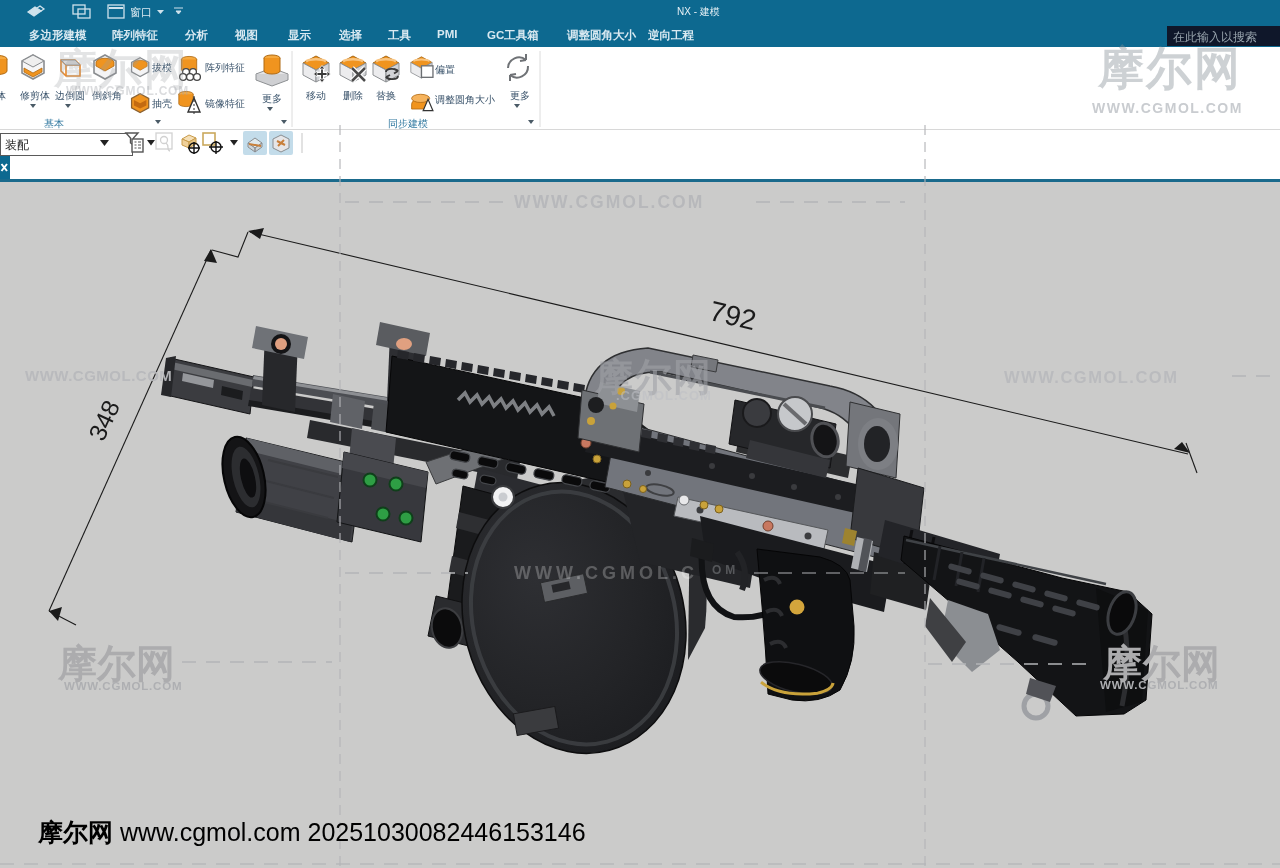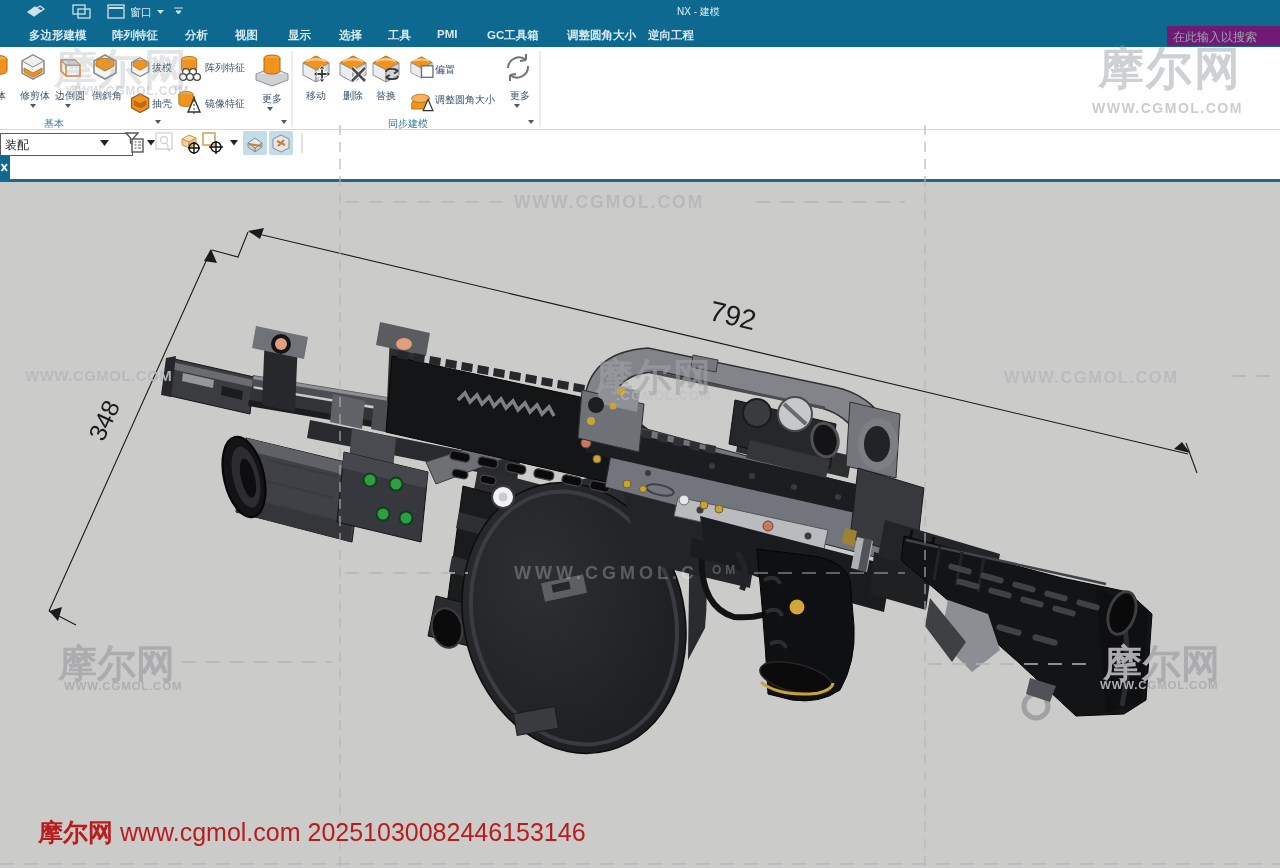--- a/index.html
+++ b/index.html
@@ -9,21 +9,21 @@
   #titlebar{left:0;top:0;width:1280px;height:24px;background:#0d6990;}
   #menubar{left:0;top:24px;width:1280px;height:23px;background:#0d6990;}
   .menuitem{position:absolute;top:4px;font-size:11.5px;color:#d9e9f1;white-space:nowrap;}
   #ribbon{left:0;top:47px;width:1280px;height:82px;background:#ffffff;border-bottom:1px solid #d8d8d8;}
   #toolbar{left:0;top:130px;width:1280px;height:26px;background:#ffffff;}
   #promptrow{left:0;top:156px;width:1280px;height:23px;background:#ffffff;}
   #tealline{left:0;top:179px;width:1280px;height:3px;background:#1a6a8c;}
   #viewport{left:0;top:182px;width:1280px;height:686px;background:#cbcbca;}
   .wm{color:#bcbdc0;letter-spacing:2px;font-weight:bold;position:absolute;white-space:nowrap;}
   #title-text{position:absolute;left:677px;top:5px;font-size:10px;color:#e6f0f5;}
-  #searchbox{position:absolute;left:1167px;top:26px;width:113px;height:20px;background:#701a75;}
+  #searchbox{position:absolute;left:1167px;top:26px;width:113px;height:20px;background:#0f172a;}
   #searchbox span{position:absolute;left:6px;top:3px;font-size:12px;color:#98a4ad;}
   #dropdown{position:absolute;left:0px;top:133px;width:133px;height:23px;background:#fff;border:1px solid #5a5a5a;box-sizing:border-box;}
   #dropdown span{position:absolute;left:4px;top:3px;font-size:12px;color:#222;}
 </style>
 </head>
 <body>
 <div id="titlebar" class="abs"></div>
 <div id="menubar" class="abs"></div>
 <div id="ribbon" class="abs"></div>
 <div id="toolbar" class="abs"></div>
@@ -507,13 +507,13 @@
 <div class="wm" style="left:595px;top:352px;font-size:38px;color:rgba(160,162,167,0.6);letter-spacing:1px;">摩尔网</div>
 <div class="wm" style="left:616px;top:388px;font-size:13px;color:rgba(190,192,196,0.55);letter-spacing:1px;">.CGMOL.COM</div>
 <div class="wm" style="left:514px;top:563px;font-size:18px;color:rgba(255,255,255,0.25);letter-spacing:4px;">WWW.CGMOL.C</div>
 <div class="wm" style="left:712px;top:563px;font-size:12px;color:rgba(130,131,135,0.55);letter-spacing:4px;">OM</div>
 
 <div class="wm" style="left:58px;top:637px;font-size:39px;color:#acacae;letter-spacing:0px;">摩尔网</div>
 <div class="wm" style="left:64px;top:680px;font-size:11.5px;color:#aeafb2;letter-spacing:0.8px;">WWW.CGMOL.COM</div>
 <div class="wm" style="left:1103px;top:637px;font-size:39px;color:#acacae;letter-spacing:0px;">摩尔网</div>
 <div class="wm" style="left:1100px;top:679px;font-size:11.5px;color:#aeafb2;letter-spacing:0.8px;">WWW.CGMOL.COM</div>
 
-<div class="abs" style="left:38px;top:816px;font-size:25px;color:#b91c1c;white-space:nowrap;"><b>摩尔网</b> www.cgmol.com 20251030082446153146</div>
+<div class="abs" style="left:38px;top:816px;font-size:25px;color:#000000;white-space:nowrap;"><b>摩尔网</b> www.cgmol.com 20251030082446153146</div>
 
 </body></html>

